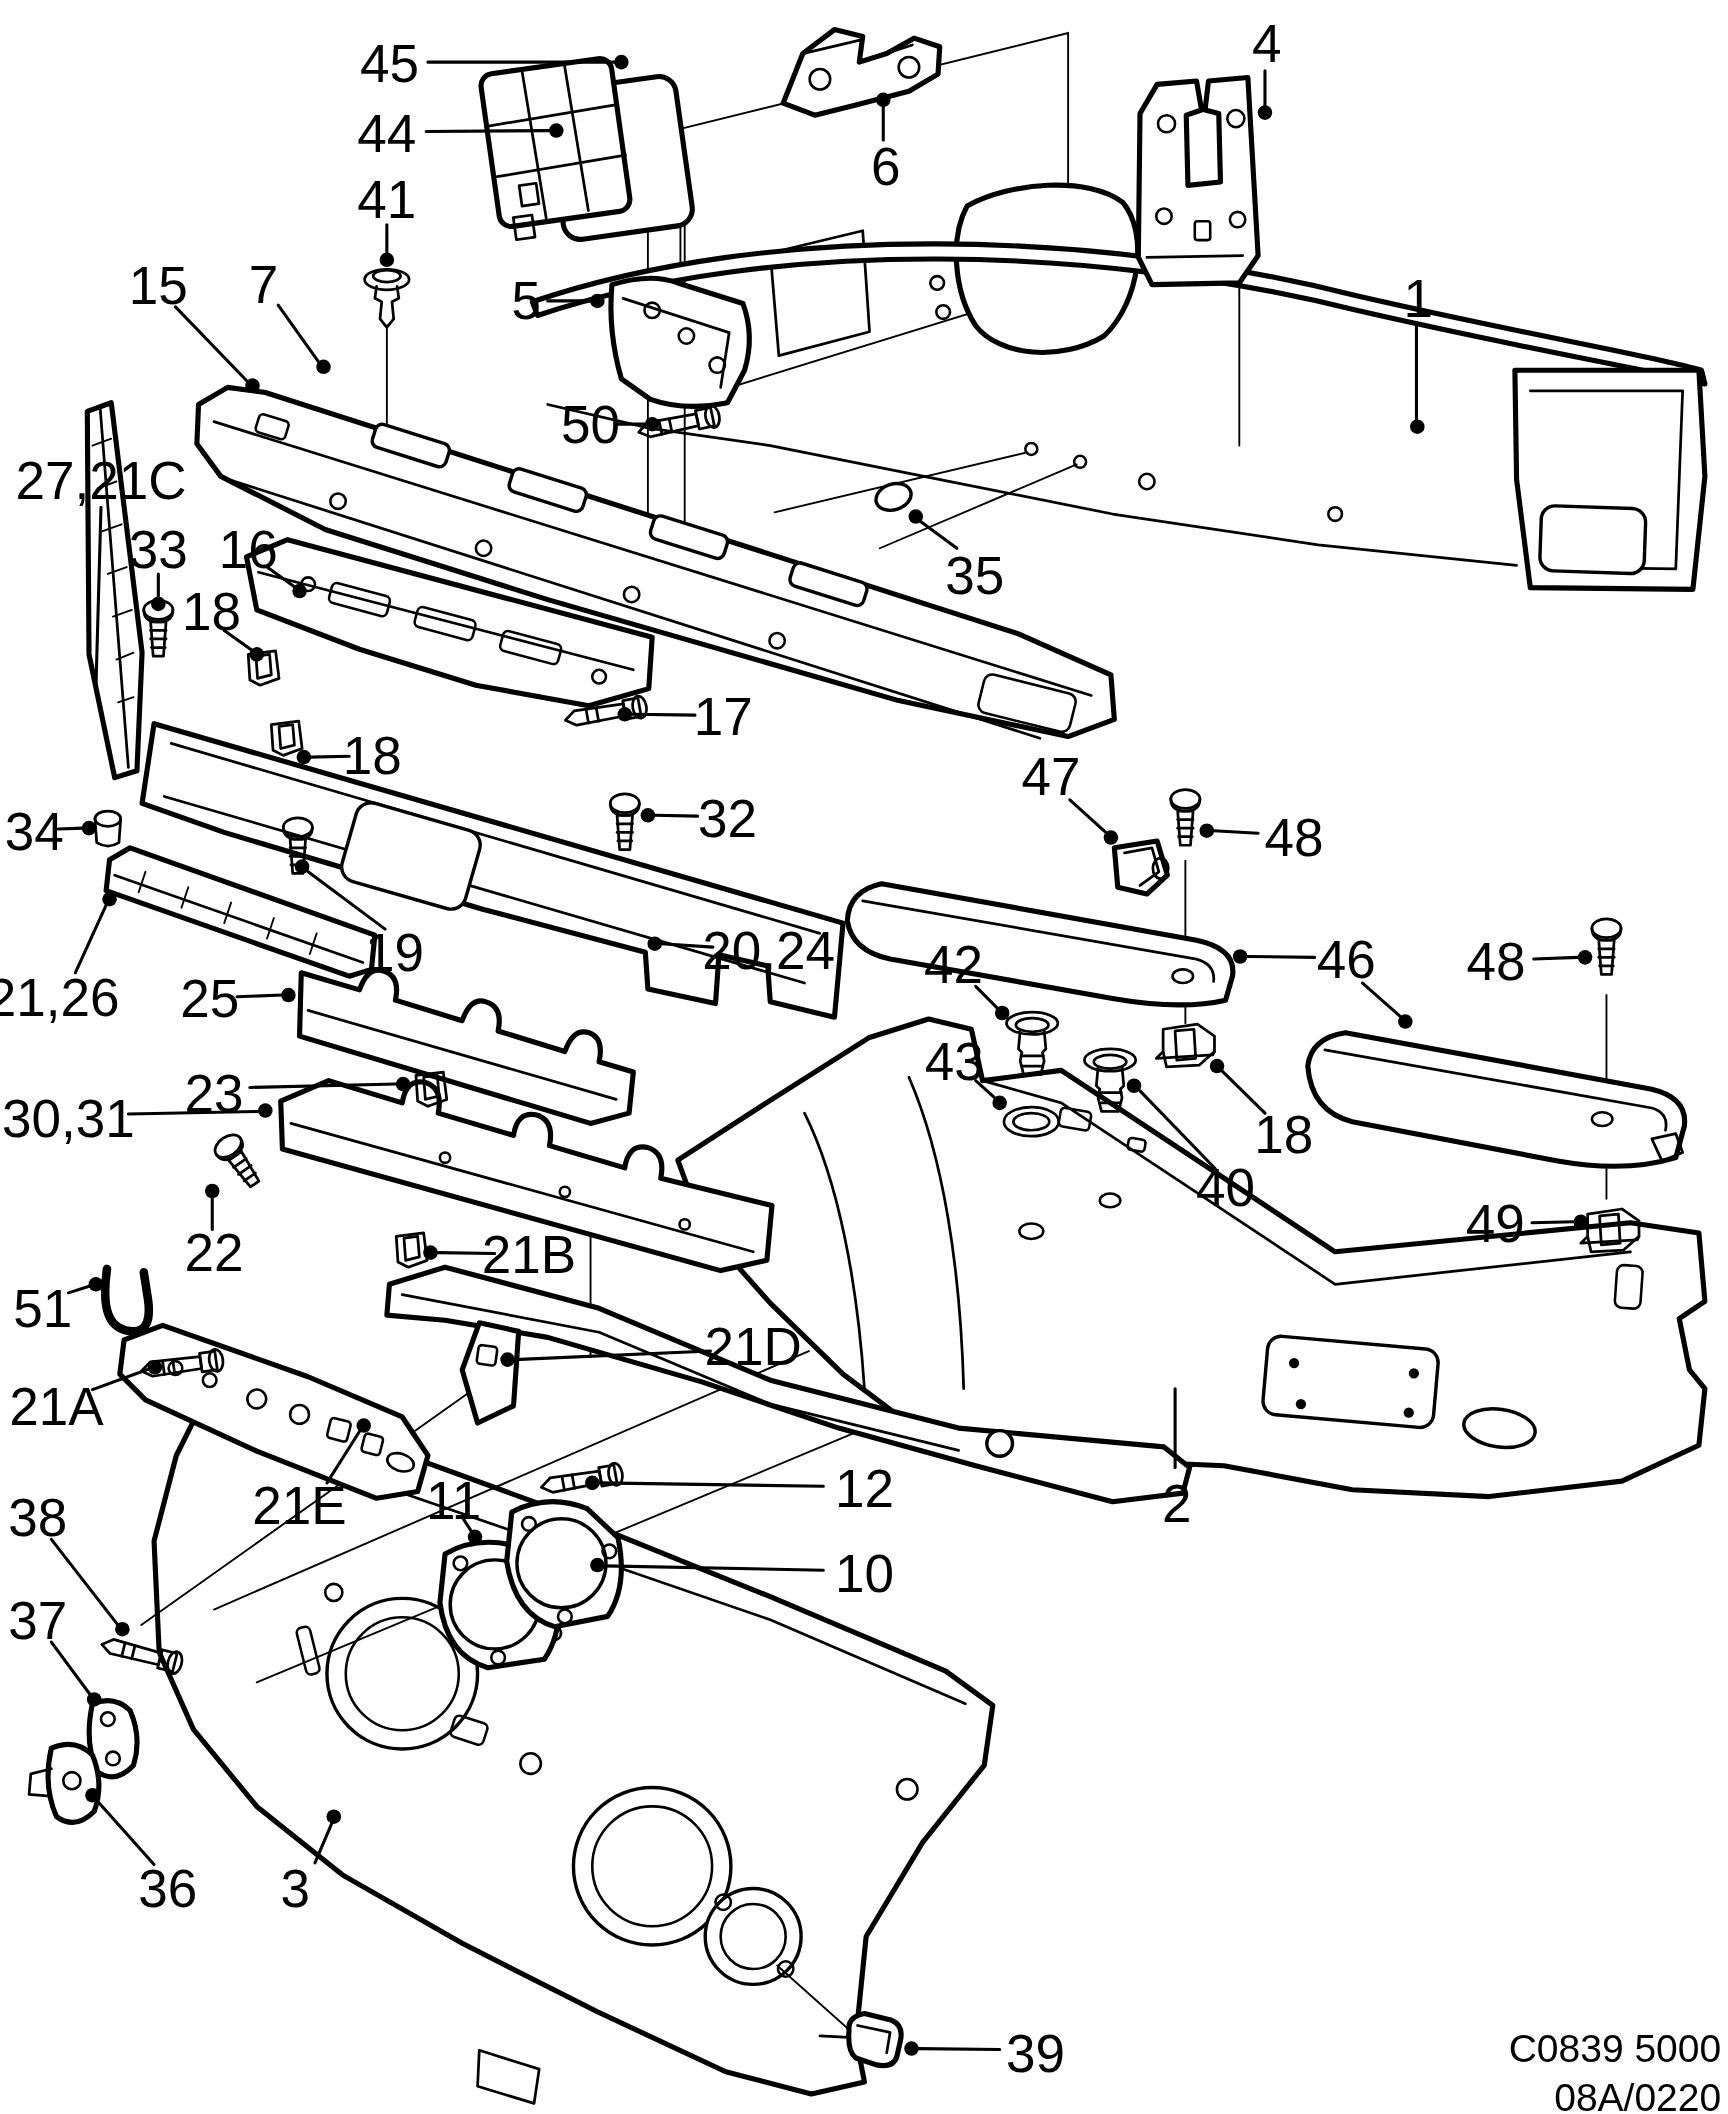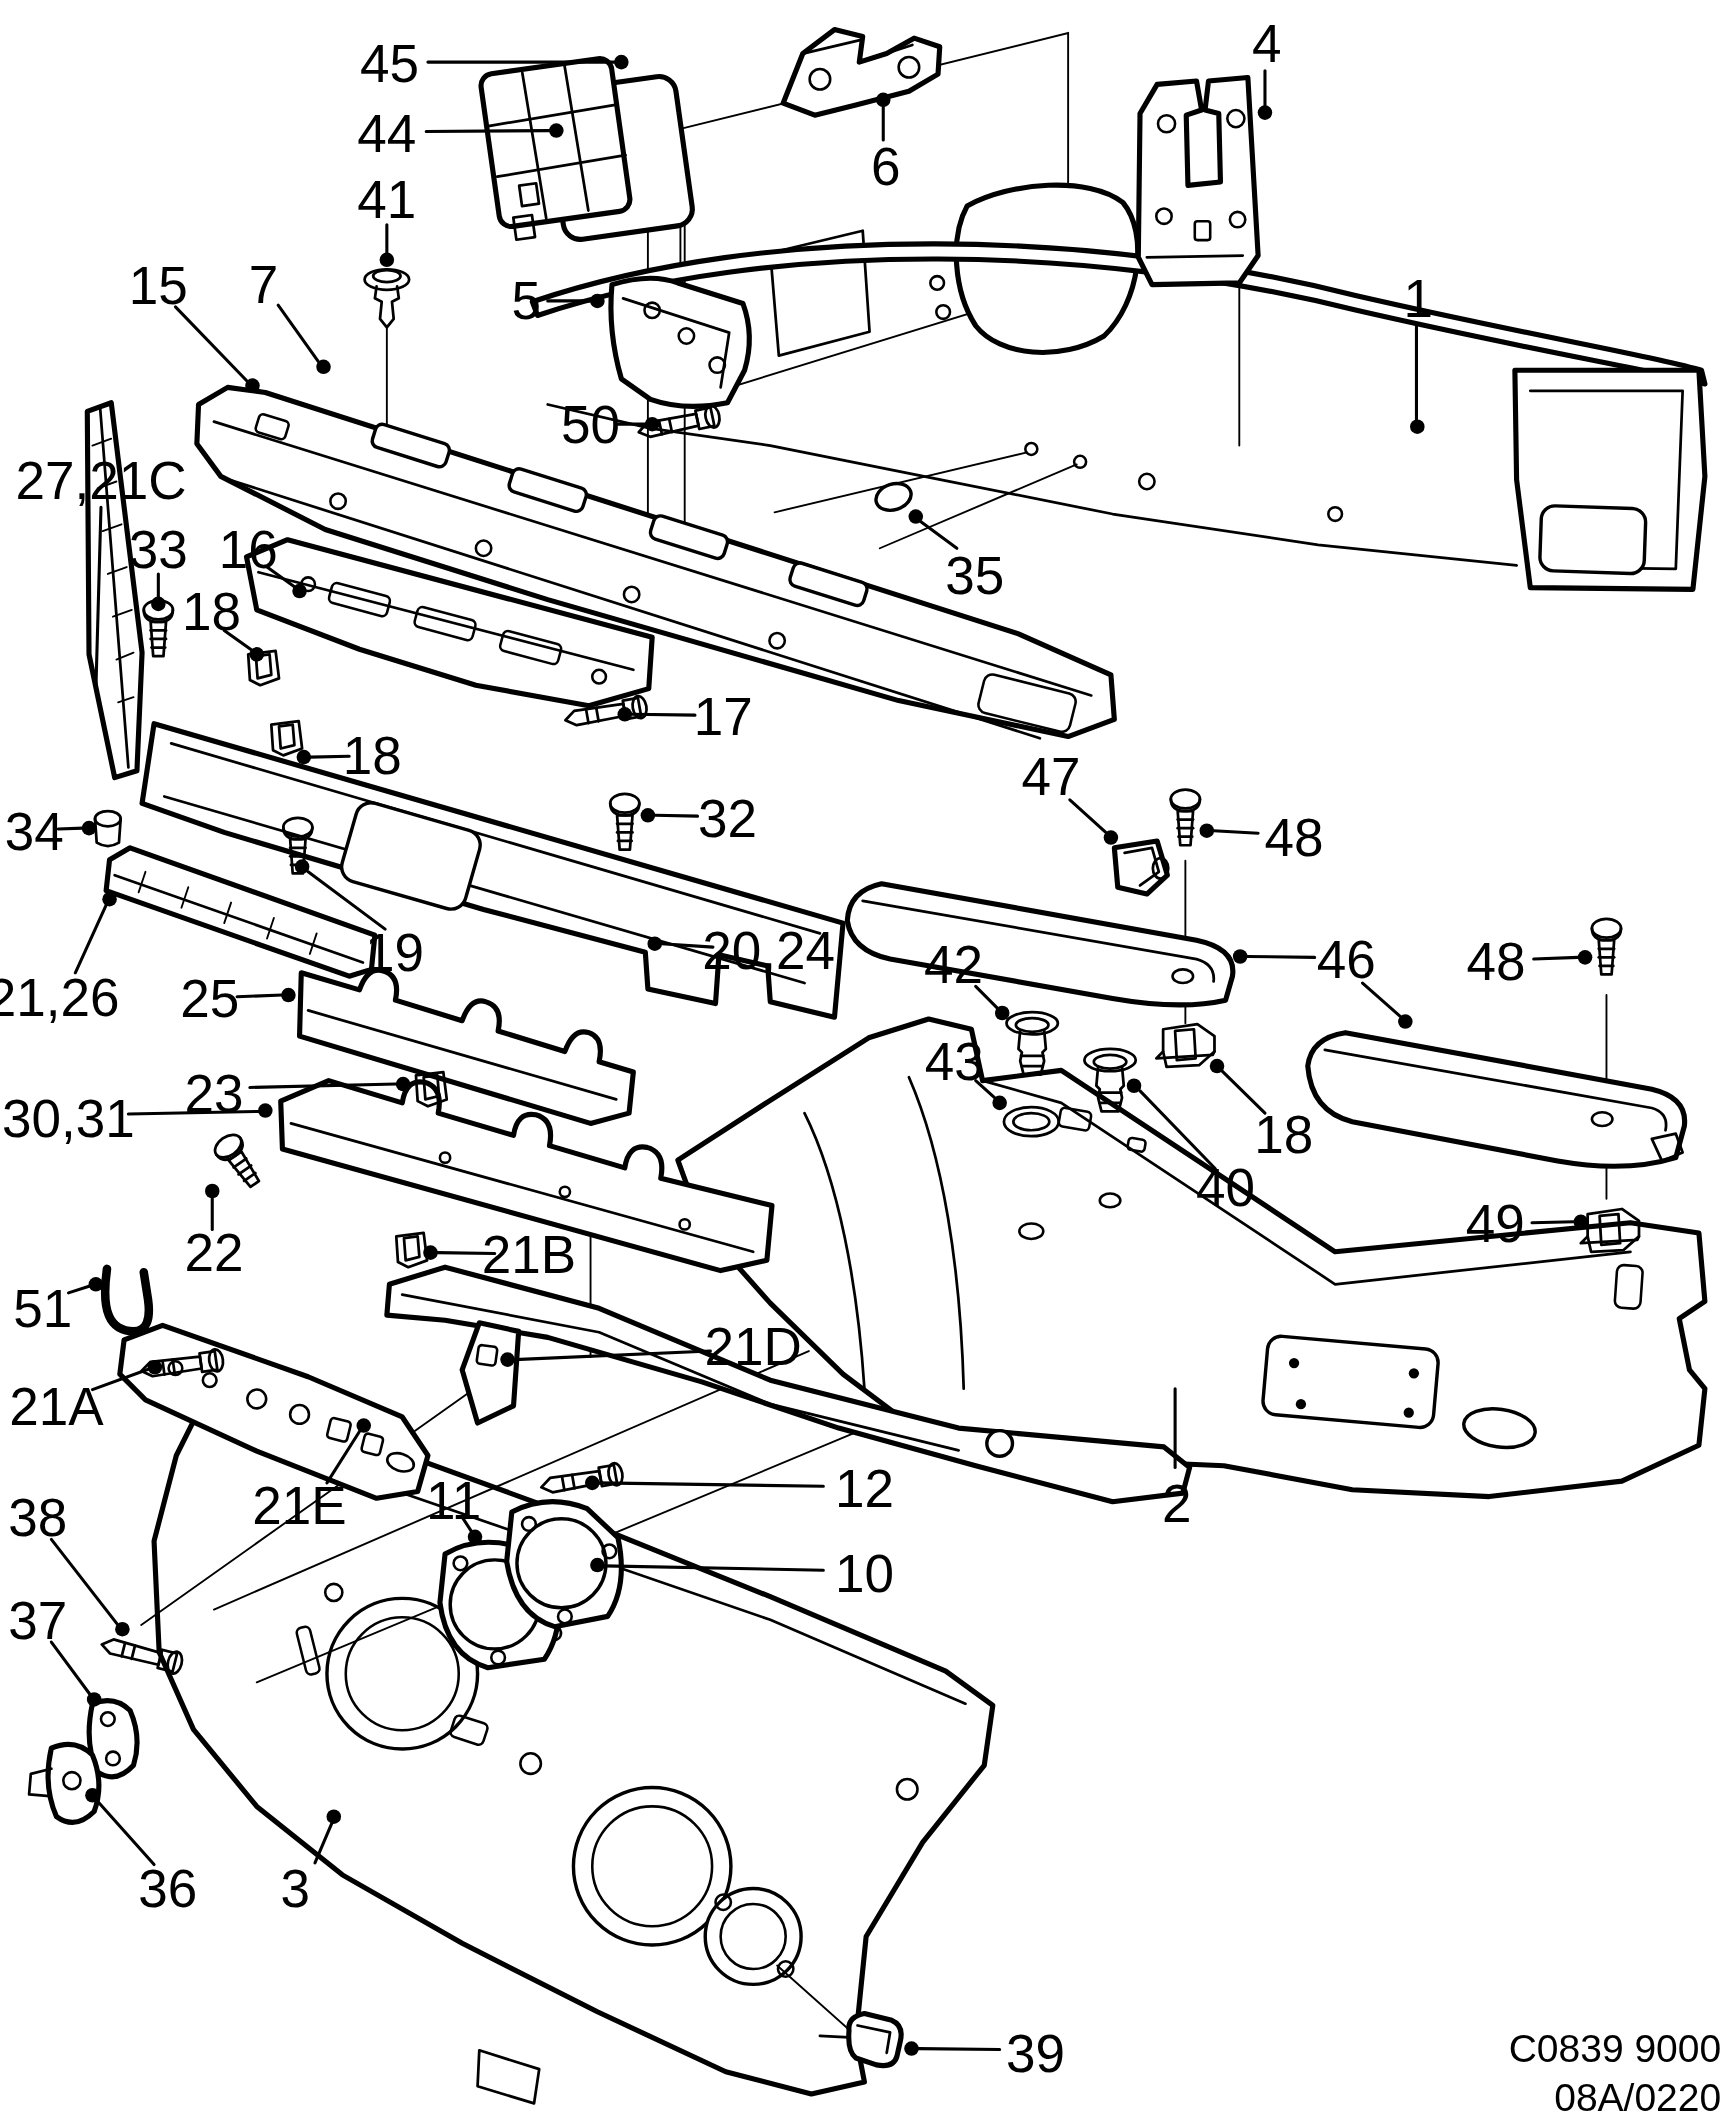--- a/index.html
+++ b/index.html
@@ -616,17 +616,17 @@
         </g>
         <g>
           <polyline points="1168,2394 1073,2393" class="lead"></polyline>
           <circle cx="1065" cy="2393" r="8.5" class="dot"></circle>
           <text x="1210" y="2420" text-anchor="middle" font-size="62" class="callout-text">39</text>
         </g>
       </g>
 </svg>
 
 <div class="footer">
-  <div>C0839 9000</div>
+  <div>C0839 5000</div>
   <div>08A/0220</div>
 </div>
 </div>
 
 
 </body></html>

